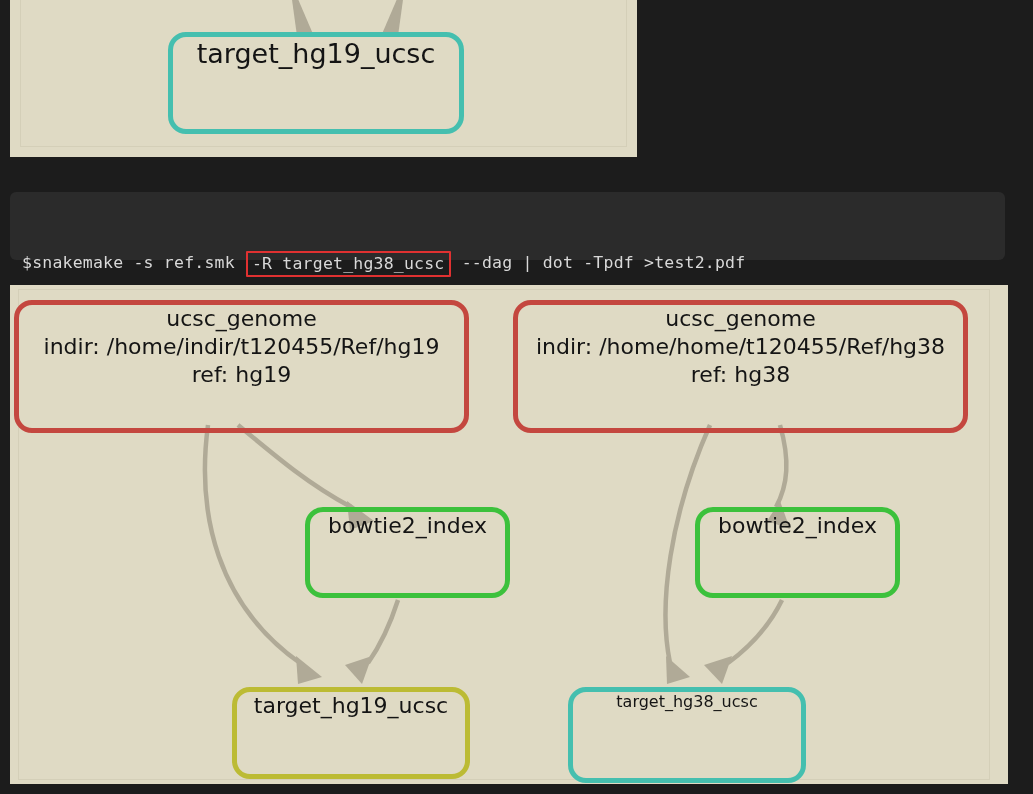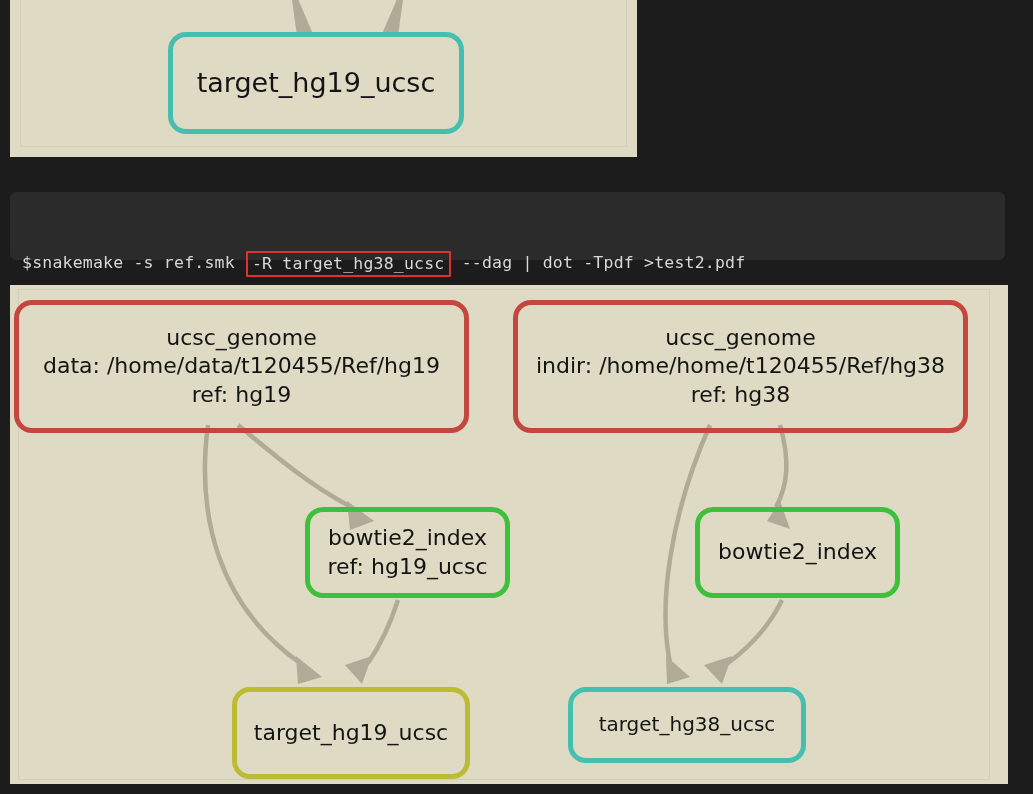--- a/index.html
+++ b/index.html
@@ -90,21 +90,21 @@
   
   .node {
     position: absolute;
     box-sizing: border-box;
     border-radius: 18px;
     border-style: solid;
     background: transparent;
     display: flex;
     flex-direction: column;
     align-items: center;
-    justify-content: center;
+    justify-content: flex-start;
     color: #141414;
     font-family: "DejaVu Sans", sans-serif;
     text-align: center;
     line-height: 1.28;
   }
   .node .nl { display: block; white-space: nowrap; }
 </style>
 </head>
 <body>
 
@@ -154,39 +154,38 @@
       <polygon points="362,371 352,399 335,380"></polygon>
 
       <polygon points="770,216 780,244 757,236"></polygon>
       <polygon points="656,371 680,392 657,399"></polygon>
       <polygon points="722,371 712,399 694,380"></polygon>
     </g>
   </svg>
 
   <div class="node" id="node-ucsc-genome-hg19" style="left:4px; top:15px; width:455px; height:133px; border-width:5px; border-color:#c4473f; font-size:22px;">
     <span class="nl">ucsc_genome</span>
-    <span class="nl">data: /home/data/t120455/Ref/hg19</span>
+    <span class="nl">indir: /home/indir/t120455/Ref/hg19</span>
     <span class="nl">ref: hg19</span>
   </div>
 
   <div class="node" id="node-ucsc-genome-hg38" style="left:503px; top:15px; width:455px; height:133px; border-width:5px; border-color:#c4473f; font-size:22px;">
     <span class="nl">ucsc_genome</span>
     <span class="nl">indir: /home/home/t120455/Ref/hg38</span>
     <span class="nl">ref: hg38</span>
   </div>
 
   <div class="node" id="node-bowtie2-index-hg19" style="left:295px; top:222px; width:205px; height:91px; border-width:5px; border-color:#3cc13c; font-size:22px;">
     <span class="nl">bowtie2_index</span>
-    <span class="nl">ref: hg19_ucsc</span>
   </div>
 
   <div class="node" id="node-bowtie2-index-hg38" style="left:685px; top:222px; width:205px; height:91px; border-width:5px; border-color:#3cc13c; font-size:22px;">
     <span class="nl">bowtie2_index</span>
   </div>
 
   <div class="node" id="node-target-hg19-ucsc" style="left:222px; top:402px; width:238px; height:92px; border-width:5px; border-color:#bcbb34; font-size:22px;">
     <span class="nl">target_hg19_ucsc</span>
   </div>
 
-  <div class="node" id="node-target-hg38-ucsc" style="left:558px; top:402px; width:238px; height:76px; border-width:5px; border-color:#45bfaf; font-size:20px;">
+  <div class="node" id="node-target-hg38-ucsc" style="left:558px; top:402px; width:238px; height:96px; border-width:5px; border-color:#45bfaf; font-size:16px;">
     <span class="nl">target_hg38_ucsc</span>
   </div>
 </div>
 
 </body></html>

